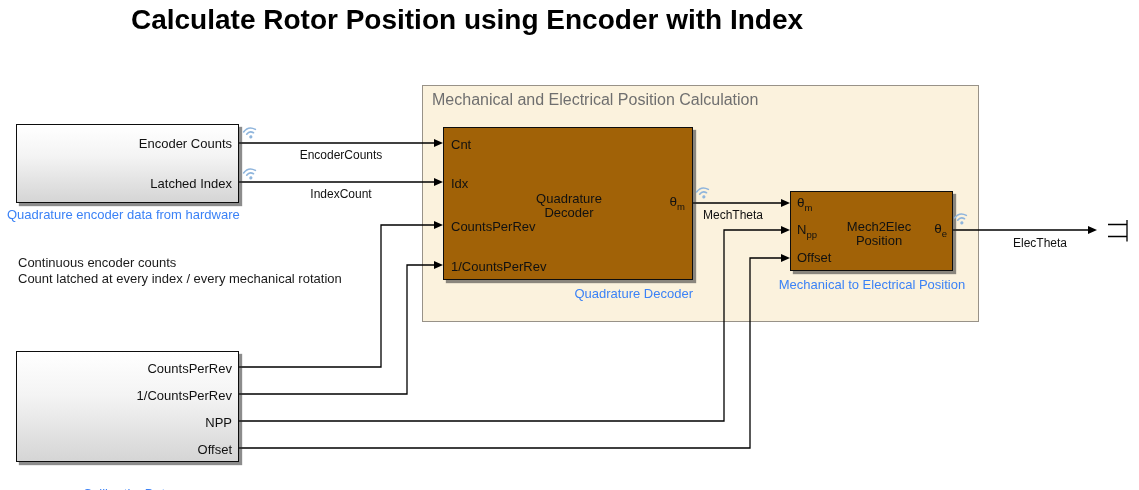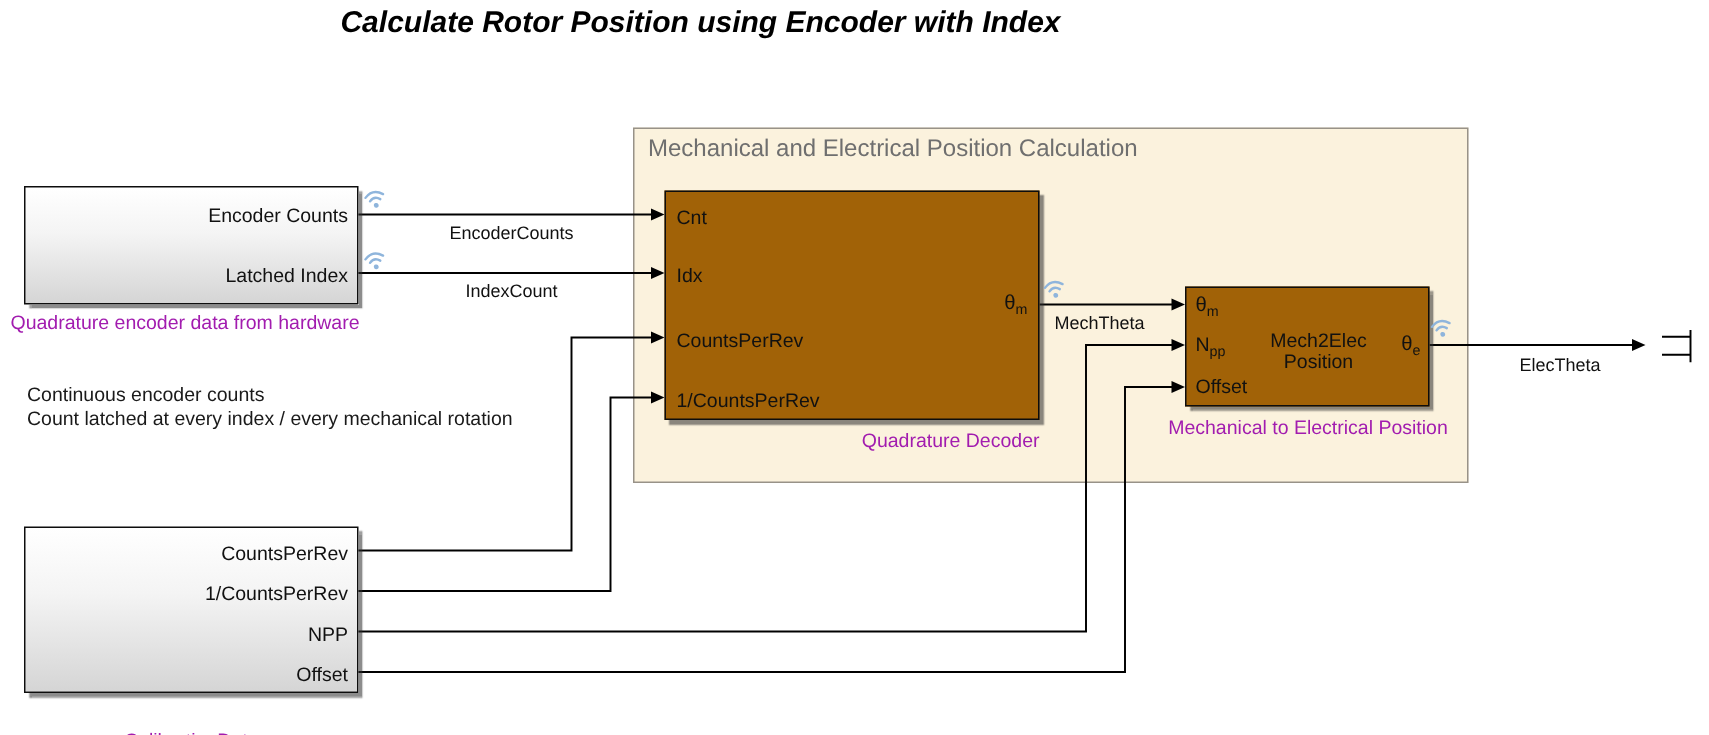--- a/index.html
+++ b/index.html
@@ -4,36 +4,36 @@
 <style>
   :root{
     --area-fill:#FBF2DD; --area-border:#989288; --area-title:#6F6F6F;
     --wire:#000000; --wireless-icon:#8FB5DC;
   }
   *{margin:0;padding:0;box-sizing:border-box;}
   body{background:#ffffff;font-family:"Liberation Sans","DejaVu Sans",sans-serif;}
   #canvas{position:relative;width:1139px;height:490px;background:#ffffff;overflow:hidden;}
 
   .diagram-title{position:absolute;left:0;top:4px;width:934px;text-align:center;
-    font-size:20px;font-weight:bold;color:#000;font-style:italic;}
+    font-size:28px;font-weight:bold;color:#000;}
 
   .subsystem-area{position:absolute;left:422px;top:85px;width:557px;height:237px;
     background:var(--area-fill);border:1px solid var(--area-border);}
   .subsystem-area .area-title{position:absolute;left:9px;top:5px;font-size:16px;
     color:var(--area-title);}
 
   .block{position:absolute;border:1.6px solid #0d0d0d;
     box-shadow:3px 3px 1px rgba(45,45,45,0.55);}
   .block.gradient{background:linear-gradient(180deg,#ffffff 0%,#f4f4f4 40%,#d5d5d5 100%);}
   .block.plain{background:#a16207;}
 
   .port-label{position:absolute;font-size:13px;color:#111;white-space:nowrap;line-height:15px;}
   .port-label.right{text-align:left;padding-left:33px;}
   .block-center-title{position:absolute;text-align:center;font-size:13px;color:#111;line-height:13.5px;}
-  .caption{position:absolute;font-size:13px;color:#a21caf;white-space:nowrap;}
+  .caption{position:absolute;font-size:13px;color:#3b82f6;white-space:nowrap;}
   .caption.center{text-align:center;}
 
   .signal-label{position:absolute;font-size:12px;color:#111;text-align:center;white-space:nowrap;}
 
   .annotation{position:absolute;left:18px;top:255px;font-size:13px;color:#1a1a1a;line-height:16px;}
 
   sub{font-size:9.5px;}
   .greek{font-size:13.5px;}
 
   svg.overlay{position:absolute;left:0;top:0;width:1139px;height:490px;pointer-events:none;}
@@ -107,20 +107,24 @@
     <div class="port-label right" style="right:6px;top:63px;">NPP</div>
     <div class="port-label right" style="right:6px;top:90px;">Offset</div>
   </div>
   <div class="caption center" style="left:16px;top:486px;width:223px;">CalibrationData</div>
 
   <div class="block plain" style="left:443px;top:127px;width:250px;height:153px;">
     <div class="port-label" style="left:7px;top:9px;">Cnt</div>
     <div class="port-label" style="left:7px;top:48px;">Idx</div>
     <div class="port-label" style="left:7px;top:91px;">CountsPerRev</div>
     <div class="port-label" style="left:7px;top:131px;">1/CountsPerRev</div>
+    <div class="block-center-title" style="left:0;top:64px;width:250px;">
+      <div>Quadrature</div>
+      <div>Decoder</div>
+    </div>
     <div class="port-label" style="right:7px;top:66px;"><span class="greek">θ</span><sub>m</sub></div>
   </div>
   <div class="caption center" style="left:443px;top:286px;width:250px;text-align:right;">Quadrature Decoder</div>
 
   <div class="block plain" style="left:790px;top:191px;width:163px;height:80px;">
     <div class="port-label" style="left:6px;top:3px;"><span class="greek">θ</span><sub>m</sub></div>
     <div class="port-label" style="left:6px;top:30px;"><span>N</span><sub>pp</sub></div>
     <div class="port-label" style="left:6px;top:58px;">Offset</div>
     <div class="block-center-title" style="left:26px;top:28px;width:124px;">
       <div>Mech2Elec</div>

